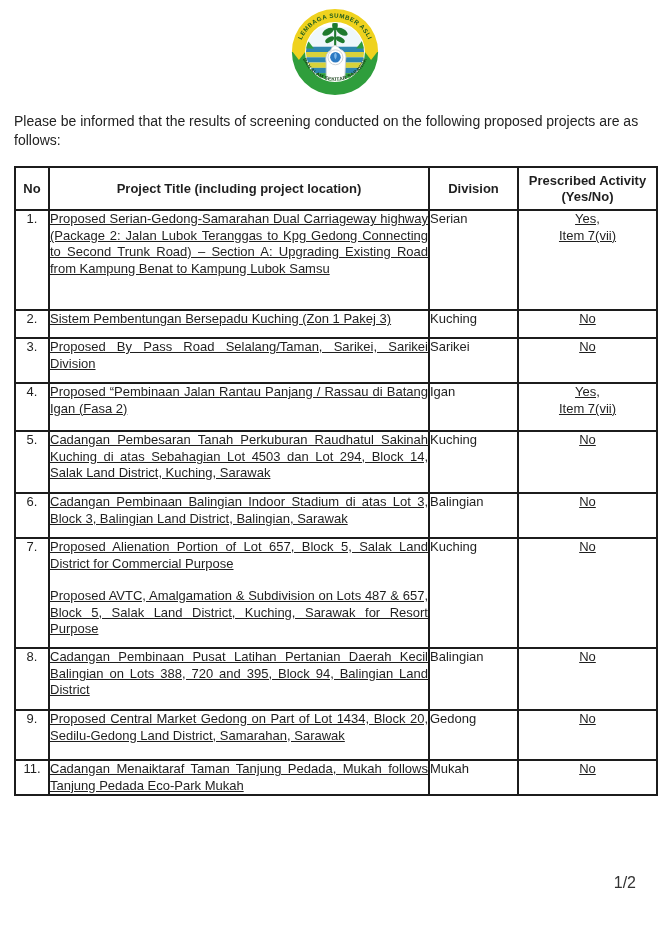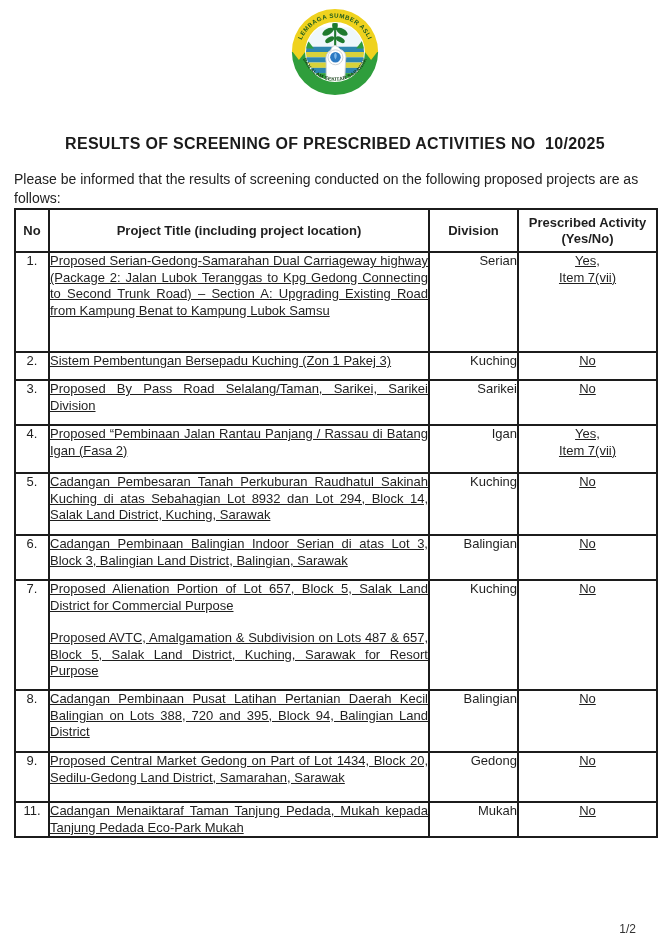--- a/index.html
+++ b/index.html
@@ -26,21 +26,21 @@
   .intro{
     margin:16px 14px 0;
     font-size:14px;
     line-height:19px;
     color:#222;
   }
   table.results{
     border-collapse:collapse;
     table-layout:fixed;
     width:642px;
-    margin:0 0 0 14px;
+    margin:16px 0 0 14px;
     font-size:13px;
     line-height:16.5px;
     padding-left:36px;
   }
   table.results th, table.results td{
     border:2px solid #1c1c1c;
     vertical-align:top;
     padding:0;
   }
   thead tr{height:43px;}
@@ -54,27 +54,27 @@
   tbody tr:nth-child(6){height:45px;}
   tbody tr:nth-child(7){height:110px;}
   tbody tr:nth-child(8){height:62px;}
   tbody tr:nth-child(9){height:50px;}
   tbody tr:nth-child(10){height:32px;}
   tbody tr:nth-child(11){height:44px;}
   td.cell-no{text-align:center;padding-top:4px;}
   td.cell-title{padding:4px 8px 4px 9px;text-decoration:underline;}
   td.cell-title p{margin:0;text-align:justify;}
   td.cell-title p + p{margin-top:16px;}
-  td.cell-location{text-align:right;padding-top:4px;}
+  td.cell-location{text-align:left;padding-top:4px;}
   td.cell-prescribed{text-align:center;padding-top:4px;text-decoration:underline;}
   .page-number{
     position:absolute;
     right:34px;
-    top:922px;
-    font-size:12px;
+    top:874px;
+    font-size:16px;
     color:#333;
   }
 </style>
 </head>
 <body>
 
 <div class="page">
 
   <div class="logo-wrap">
     <svg viewBox="0 0 100 100" width="88" height="88">
@@ -127,21 +127,20 @@
 
       <text font-size="7" font-weight="bold" fill="#1D5B1E" letter-spacing="0.6" font-family="Liberation Sans, sans-serif">
         <textPath href="#arcTop" startOffset="50%" text-anchor="middle">LEMBAGA SUMBER ASLI</textPath>
       </text>
       <text font-size="5.6" font-weight="bold" fill="#123D14" letter-spacing="0.3" font-family="Liberation Sans, sans-serif">
         <textPath href="#arcBottom" startOffset="50%" text-anchor="middle">DAN ALAM SEKITAR SARAWAK</textPath>
       </text>
     </svg>
   </div>
 
-  <h1 class="doc-title">RESULTS OF SCREENING OF PRESCRIBED ACTIVITIES NO  10/2025</h1>
 
   <p class="intro">Please be informed that the results of screening conducted on the following proposed projects are as follows:</p>
 
   <table class="results">
     <colgroup>
       <col style="width:34px">
       <col style="width:380px">
       <col style="width:89px">
       <col style="width:139px">
     </colgroup>
@@ -201,31 +200,31 @@
           </td>
           <td class="cell-location">Igan</td>
           <td class="cell-prescribed">
             <div>Yes,</div>
             <div>Item 7(vii)</div>
           </td>
         </tr>
         <tr>
           <td class="cell-no">5.</td>
           <td class="cell-title">
-            <p>Cadangan Pembesaran Tanah Perkuburan Raudhatul Sakinah Kuching di atas Sebahagian Lot 8932 dan Lot 294, Block 14, Salak Land District, Kuching, Sarawak</p>
+            <p>Cadangan Pembesaran Tanah Perkuburan Raudhatul Sakinah Kuching di atas Sebahagian Lot 4503 dan Lot 294, Block 14, Salak Land District, Kuching, Sarawak</p>
           </td>
           <td class="cell-location">Kuching</td>
           <td class="cell-prescribed">
             <div>No</div>
           </td>
         </tr>
         <tr>
           <td class="cell-no">6.</td>
           <td class="cell-title">
-            <p>Cadangan Pembinaan Balingian Indoor Serian di atas Lot 3, Block 3, Balingian Land District, Balingian, Sarawak</p>
+            <p>Cadangan Pembinaan Balingian Indoor Stadium di atas Lot 3, Block 3, Balingian Land District, Balingian, Sarawak</p>
           </td>
           <td class="cell-location">Balingian</td>
           <td class="cell-prescribed">
             <div>No</div>
           </td>
         </tr>
         <tr>
           <td class="cell-no">7.</td>
           <td class="cell-title">
             <p>Proposed Alienation Portion of Lot 657, Block 5, Salak Land District for Commercial Purpose</p>
@@ -252,21 +251,21 @@
             <p>Proposed Central Market Gedong on Part of Lot 1434, Block 20, Sedilu-Gedong Land District, Samarahan, Sarawak</p>
           </td>
           <td class="cell-location">Gedong</td>
           <td class="cell-prescribed">
             <div>No</div>
           </td>
         </tr>
         <tr>
           <td class="cell-no">11.</td>
           <td class="cell-title">
-            <p>Cadangan Menaiktaraf Taman Tanjung Pedada, Mukah kepada Tanjung Pedada Eco-Park Mukah</p>
+            <p>Cadangan Menaiktaraf Taman Tanjung Pedada, Mukah follows Tanjung Pedada Eco-Park Mukah</p>
           </td>
           <td class="cell-location">Mukah</td>
           <td class="cell-prescribed">
             <div>No</div>
           </td>
         </tr>
       </tbody>
   </table>
 
   <div class="page-number">1/2</div>

